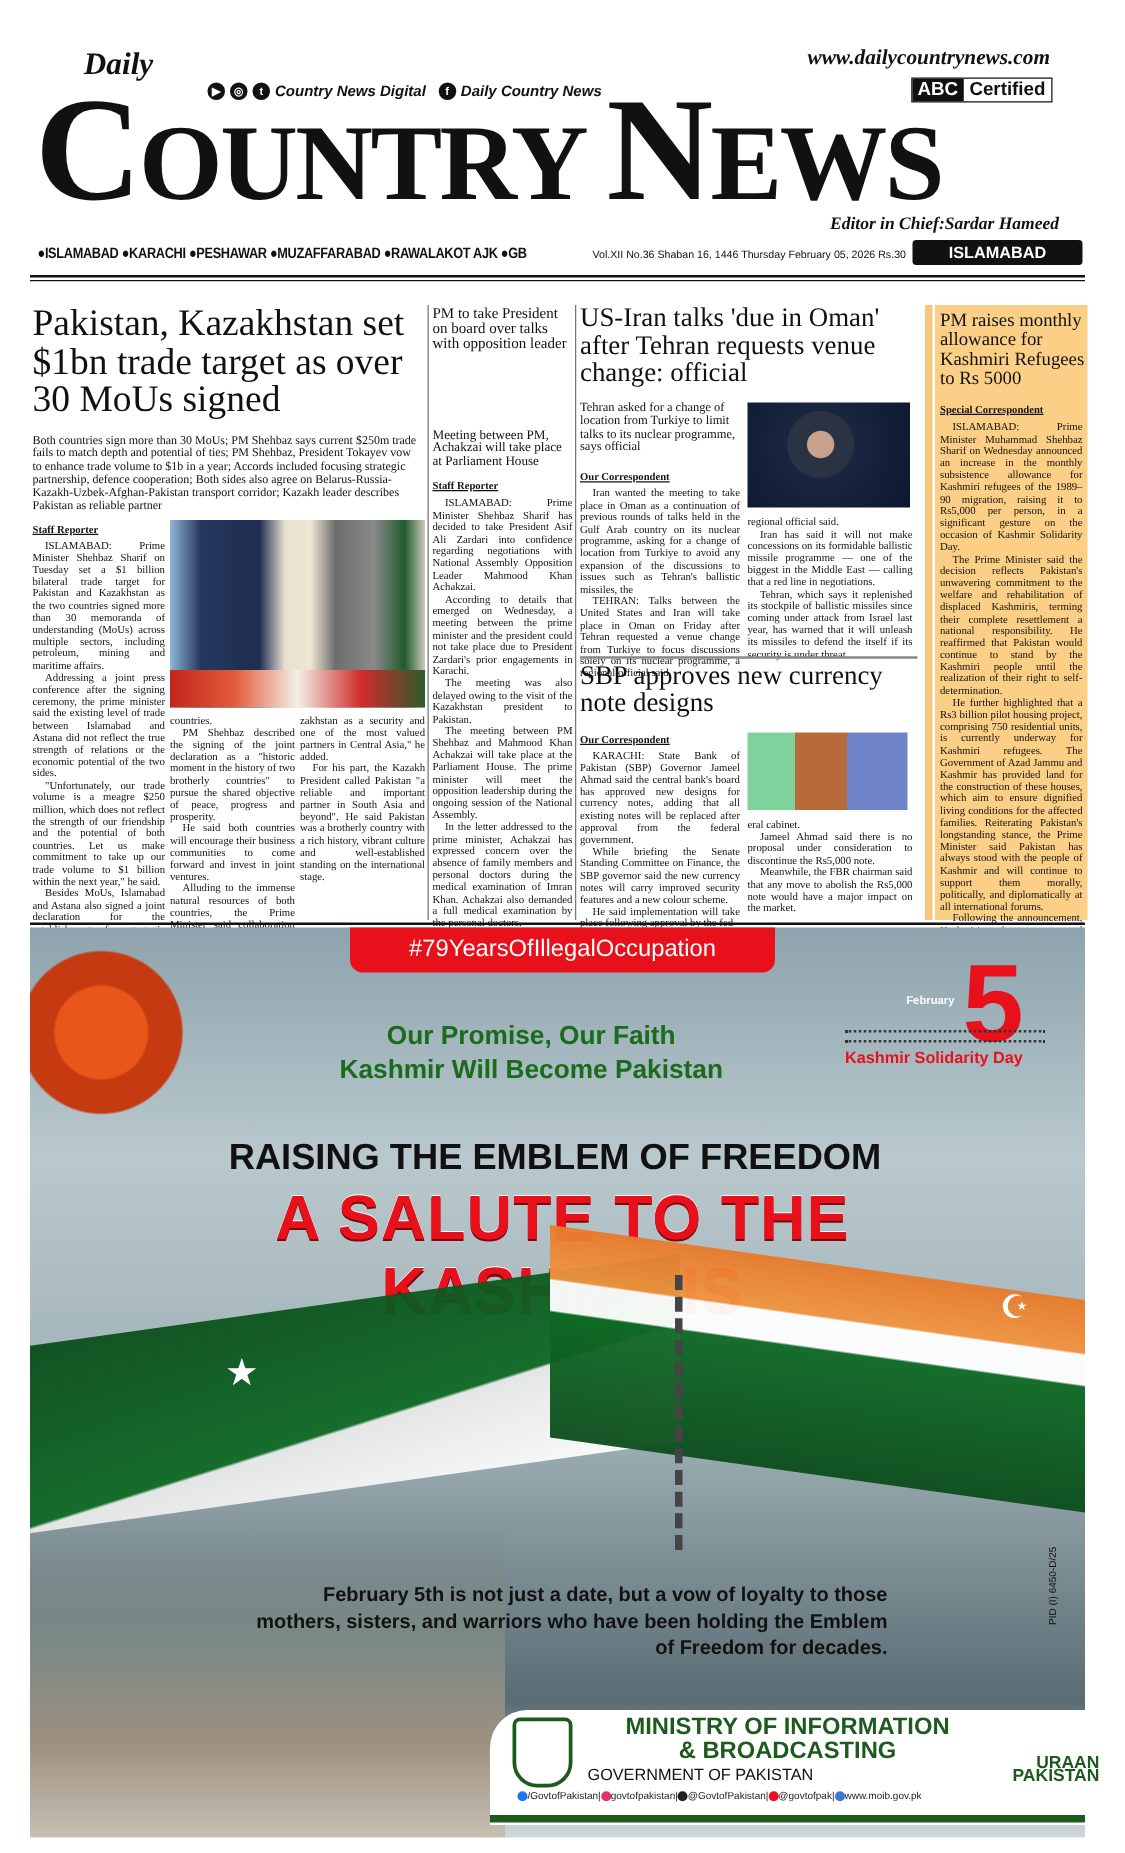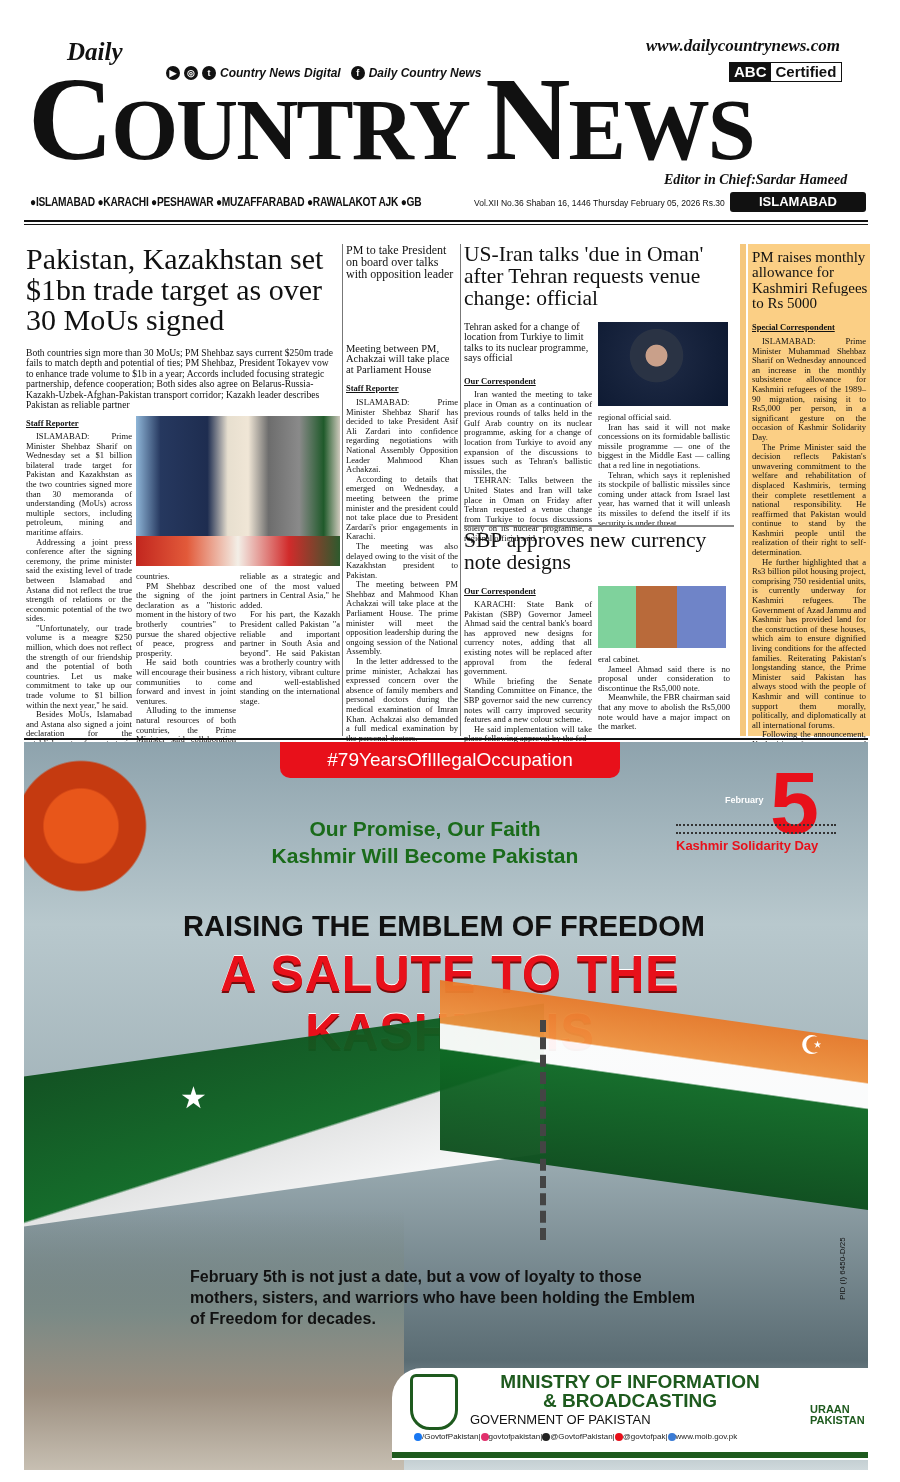--- a/index.html
+++ b/index.html
@@ -34,30 +34,30 @@
 .ad{left:24px;top:742px;width:844px;height:728px;overflow:hidden;background:linear-gradient(180deg,#8ea3ad 0%,#b8c8cd 25%,#9fb0b6 55%,#5a6c73 85%,#cfd9dc 100%)}
 .ad-tag{left:280px;top:742px;width:340px;height:36px;background:#e8101a;border-radius:0 0 10px 10px;color:#fff;font-family:"Liberation Sans",sans-serif;font-size:19px;line-height:36px;text-align:center}
 .promise{left:240px;top:815px;width:370px;text-align:center;color:#1a6b1a;font-family:"Liberation Sans",sans-serif;font-weight:bold;font-size:21px;line-height:27px}
 .five{left:770px;top:760px;color:#e8101a;font-family:"Liberation Sans",sans-serif;font-weight:bold;font-size:88px;line-height:86px}
 .feb{left:725px;top:795px;color:#fff;font-family:"Liberation Sans",sans-serif;font-weight:bold;font-size:9px}
 .ksd{left:676px;top:838px;color:#e8101a;font-family:"Liberation Sans",sans-serif;font-weight:bold;font-size:13px}
 .raising{left:144px;top:910px;width:600px;text-align:center;font-family:"Liberation Sans",sans-serif;font-weight:bold;font-size:29px;color:#111}
 .salute{left:120px;top:945px;width:660px;text-align:center;font-family:"Liberation Sans",sans-serif;font-weight:bold;font-size:50px;color:#e8101a;text-shadow:0 2px 0 #7a0a0a,0 -1px 0 #fff;letter-spacing:1px}
 .arm-l{left:24px;top:1040px;width:520px;height:150px;background:linear-gradient(170deg,#0b4d1b 0%,#0f6a25 60%,#e8e8e8 61%,#fff 100%);transform:skewY(-8deg);opacity:.95}
 .arm-r{left:440px;top:1010px;width:428px;height:170px;background:linear-gradient(180deg,#e87a2a 0%,#f19440 25%,#fff 26%,#fff 40%,#0f6a25 41%,#0b4d1b 100%);transform:skewY(8deg);opacity:.95}
-.vow{left:190px;top:1266px;width:520px;text-align:left;font-family:"Liberation Sans",sans-serif;font-weight:bold;font-size:16px;line-height:21px;color:#111}
+.vow{left:190px;top:1266px;width:520px;text-align:right;font-family:"Liberation Sans",sans-serif;font-weight:bold;font-size:16px;line-height:21px;color:#111}
 .pid{left:838px;top:1180px;width:14px;height:120px;writing-mode:vertical-rl;transform:rotate(180deg);font-family:"Liberation Sans",sans-serif;font-size:8px;color:#111}
 .ministry{left:392px;top:1368px;width:476px;height:92px;background:#fff;border-radius:30px 0 0 0}
 .min-bar{left:392px;top:1452px;width:476px;height:6px;background:#1e5a1e}
 .min-title{left:470px;top:1372px;width:320px;text-align:center;color:#1e5a1e;font-family:"Liberation Sans",sans-serif;font-weight:bold;font-size:19px;line-height:19px}
 .min-gov{left:470px;top:1412px;width:320px;text-align:left;color:#111;font-family:"Liberation Sans",sans-serif;font-size:13px}
 .min-social{left:414px;top:1432px;font-family:"Liberation Sans",sans-serif;font-size:8px;color:#222;display:flex;gap:0;align-items:center}
 .dot{display:inline-block;width:8px;height:8px;border-radius:50%}
 .emblem{left:410px;top:1374px;width:48px;height:56px;border:3px solid #1e5a1e;border-radius:6px 6px 20px 20px}
-.uraan{left:810px;top:1404px;color:#1e5a1e;font-family:"Liberation Sans",sans-serif;font-weight:bold;font-size:11px;text-align:left;line-height:11px}
+.uraan{left:810px;top:1404px;color:#1e5a1e;font-family:"Liberation Sans",sans-serif;font-weight:bold;font-size:14px;text-align:right;line-height:11px}
 </style>
 </head>
 <body>
 
 <div class="abs daily">Daily</div>
 <div class="abs social">
   <span class="sicon">▶</span>
   <span class="sicon">◎</span>
   <span class="sicon">t</span>
   <span>Country News Digital</span>
@@ -74,36 +74,36 @@
 <div class="abs cities">●ISLAMABAD ●KARACHI ●PESHAWAR ●MUZAFFARABAD ●RAWALAKOT AJK ●GB</div>
 <div class="abs vol">Vol.XII No.36 Shaban 16, 1446 Thursday February 05, 2026 Rs.30</div>
 <div class="abs cityblk">ISLAMABAD</div>
 <div class="abs rule" style="top:220px"></div>
 <div class="abs rule" style="top:224px;height:1px"></div>
 
 <div class="abs hl" style="left:26px;top:244px;width:310px;font-size:30px">Pakistan, Kazakhstan set $1bn trade target as over 30 MoUs signed</div>
 <div class="abs deck" style="left:26px;top:348px;width:312px;font-size:9.6px">Both countries sign more than 30 MoUs; PM Shehbaz says current $250m trade fails to match depth and potential of ties; PM Shehbaz, President Tokayev vow to enhance trade volume to $1b in a year; Accords included focusing strategic partnership, defence cooperation; Both sides also agree on Belarus-Russia-Kazakh-Uzbek-Afghan-Pakistan transport corridor; Kazakh leader describes Pakistan as reliable partner</div>
 <div class="abs byline" style="left:26px;top:418px">Staff Reporter</div>
 <div class="abs body" style="left:26px;top:432px;width:106px">
-  <p>ISLAMABAD: Prime Minister Shehbaz Sharif on Wednesday set a $1 billion bilateral trade target for Pakistan and Kazakhstan as the two countries signed more than 30 memoranda of understanding (MoUs) across multiple sectors, including petroleum, mining and maritime affairs.</p>
+  <p>ISLAMABAD: Prime Minister Shehbaz Sharif on Tuesday set a $1 billion bilateral trade target for Pakistan and Kazakhstan as the two countries signed more than 30 memoranda of understanding (MoUs) across multiple sectors, including petroleum, mining and maritime affairs.</p>
     <p>Addressing a joint press conference after the signing ceremony, the prime minister said the existing level of trade between Islamabad and Astana did not reflect the true strength of relations or the economic potential of the two sides.</p>
     <p>"Unfortunately, our trade volume is a meagre $250 million, which does not reflect the strength of our friendship and the potential of both countries. Let us make commitment to take up our trade volume to $1 billion within the next year," he said.</p>
     <p>Besides MoUs, Islamabad and Astana also signed a joint declaration for the establishment of a strategic partnership between the two</p>
 </div>
 <div class="abs img" style="left:136px;top:416px;width:204px;height:150px;background:linear-gradient(90deg,#8fb6d8 0%,#26385f 12%,#1e2d50 35%,#e7dfcf 45%,#f0e6d6 55%,#6d6d6d 65%,#8a8a8a 80%,#1f5a2a 92%,#cfcabd 100%)">
   <div style="position:absolute;left:0;right:0;bottom:0;height:30px;background:linear-gradient(90deg,#c2261e,#e25a3a,#f3efe7,#d12b2b,#2d5a2d)"></div>
 </div>
 <div class="abs body" style="left:136px;top:572px;width:100px">
   <p style="text-indent:0">countries.</p>
     <p>PM Shehbaz described the signing of the joint declaration as a "historic moment in the history of two brotherly countries" to pursue the shared objective of peace, progress and prosperity.</p>
     <p>He said both countries will encourage their business communities to come forward and invest in joint ventures.</p>
     <p>Alluding to the immense natural resources of both countries, the Prime Minister said collaboration in the energy sector will be a win-win situation. "Pakistan recognises Ka-</p>
 </div>
 <div class="abs body" style="left:240px;top:572px;width:100px">
-  <p style="text-indent:0">reliable as a strategic and one of the most valued partners in Central Asia," he added.</p>
+  <p style="text-indent:0">zakhstan as a security and one of the most valued partners in Central Asia," he added.</p>
     <p>For his part, the Kazakh President called Pakistan "a reliable and important partner in South Asia and beyond". He said Pakistan was a brotherly country with a rich history, vibrant culture and well-established standing on the international stage.</p>
 </div>
 <div class="abs vsep" style="left:342px;top:244px;height:492px"></div>
 
 <div class="abs hl" style="left:346px;top:244px;width:112px;font-size:12px">PM to take President on board over talks with opposition leader</div>
 <div class="abs deck" style="left:346px;top:344px;width:112px;font-size:10.5px">Meeting between PM, Achakzai will take place at Parliament House</div>
 <div class="abs byline" style="left:346px;top:383px">Staff Reporter</div>
 <div class="abs body" style="left:346px;top:398px;width:112px">
   <p>ISLAMABAD: Prime Minister Shehbaz Sharif has decided to take President Asif Ali Zardari into confidence regarding negotiations with National Assembly Opposition Leader Mahmood Khan Achakzai.</p>
     <p>According to details that emerged on Wednesday, a meeting between the prime minister and the president could not take place due to President Zardari's prior engagements in Karachi.</p>

